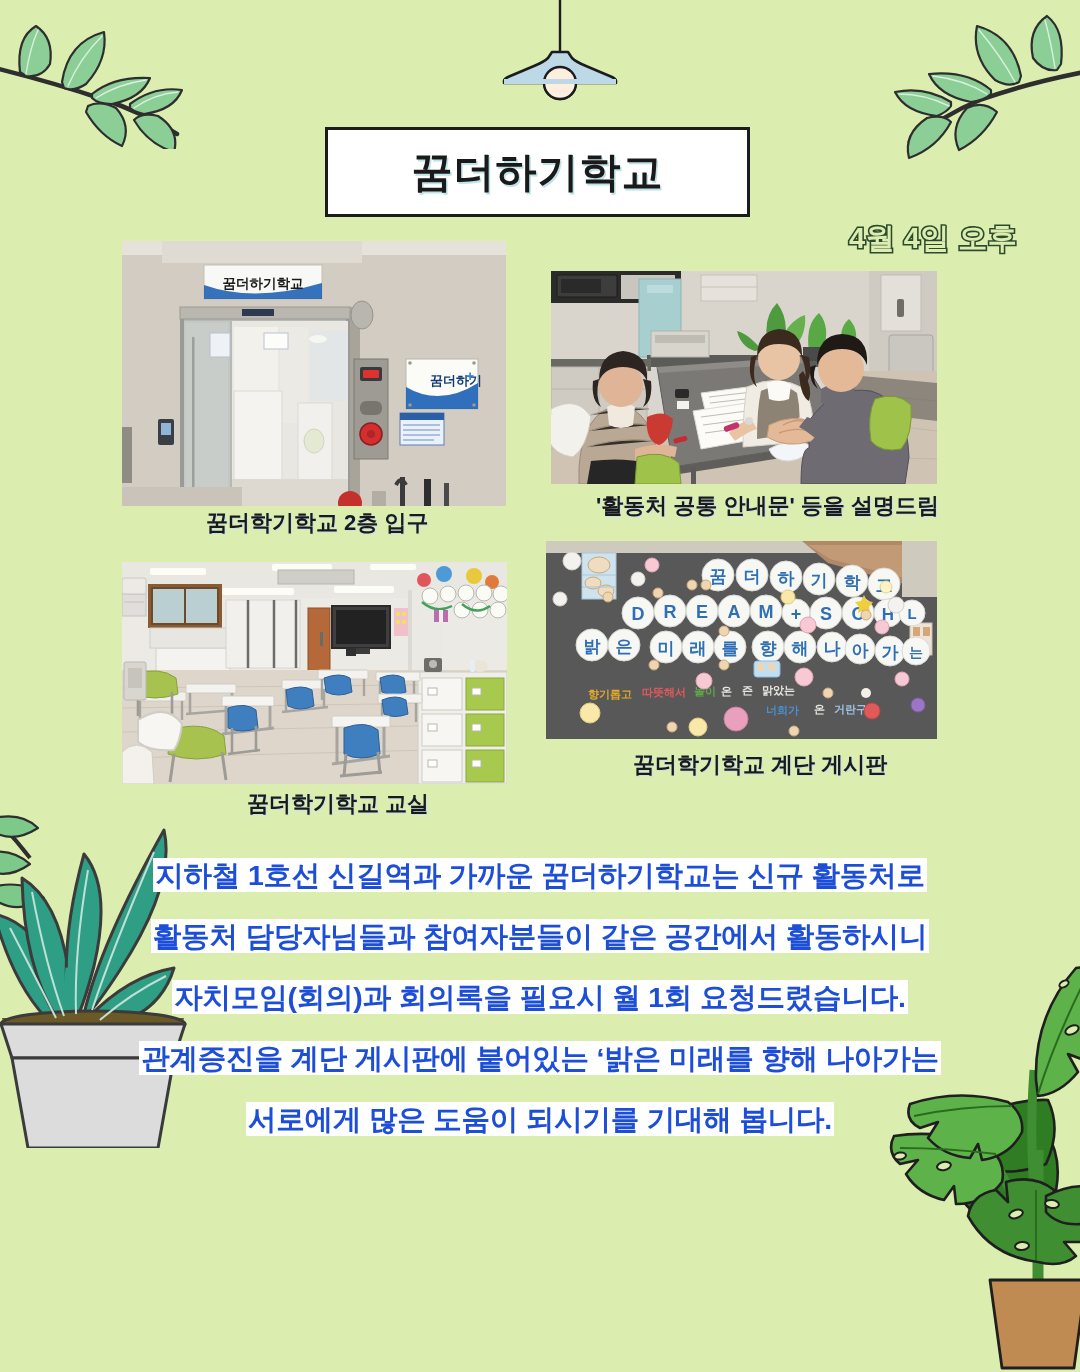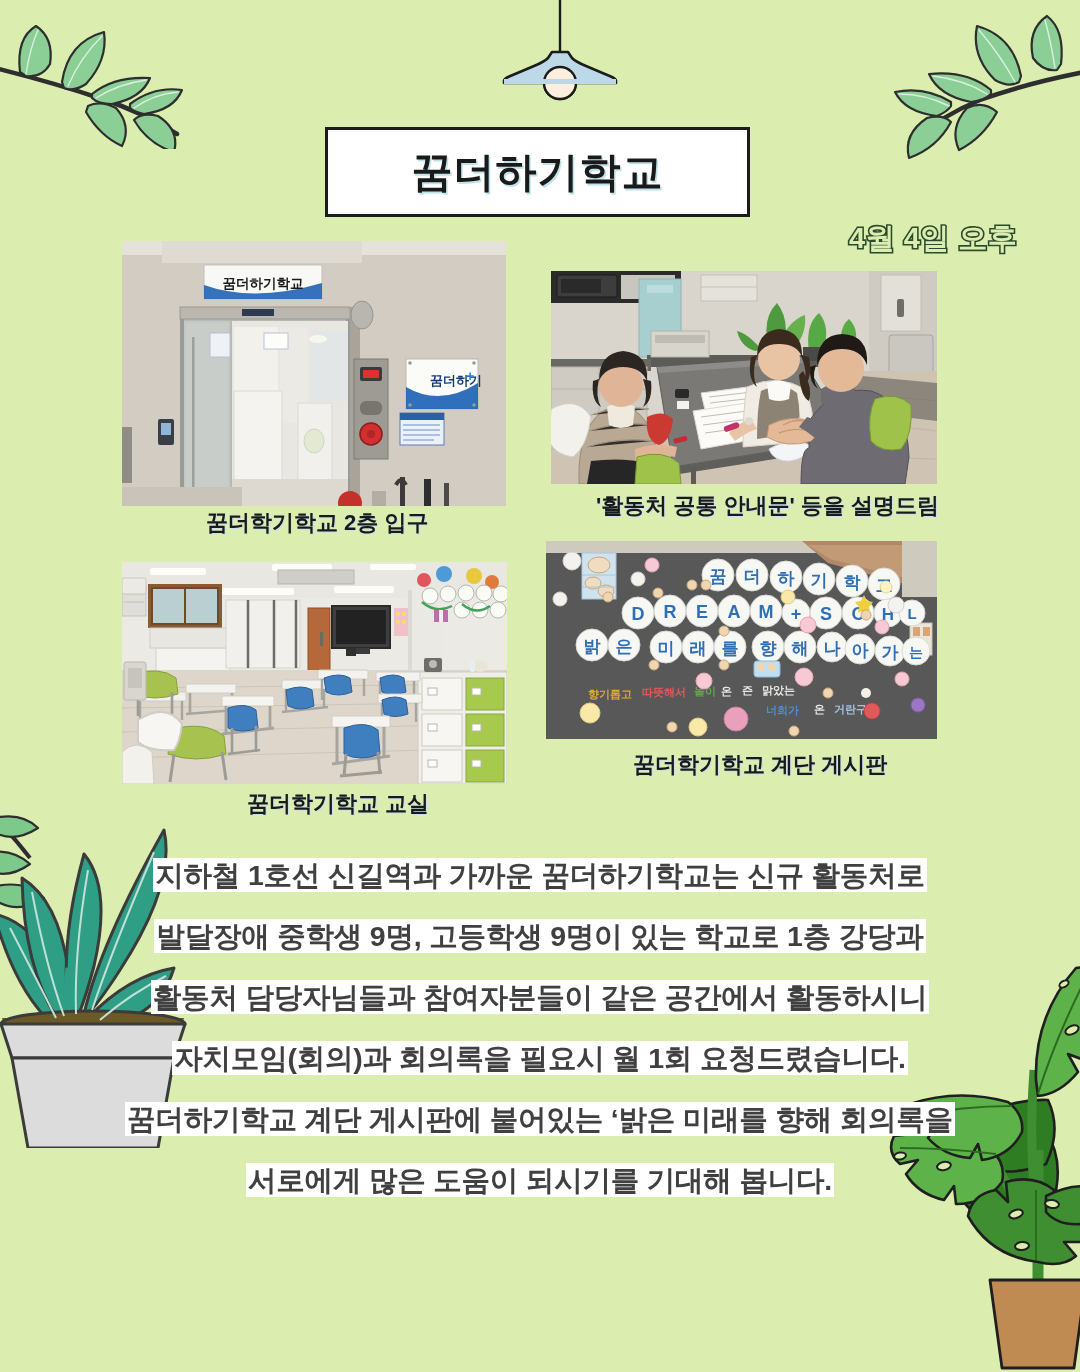--- a/index.html
+++ b/index.html
@@ -146,21 +146,21 @@
     z-index: 5;
     text-align: center;
   }
   .body-line {
     display: block;
     line-height: 54px;
     margin-bottom: 2px;
   }
   .body-line > span {
     background: #ffffff;
-    color: #404040;
+    color: #1d4ed8;
     font-size: 28.5px;
     font-weight: bold;
     letter-spacing: -0.2px;
     padding: 1px 2px;
     box-decoration-break: clone;
     -webkit-box-decoration-break: clone;
   }
 </style>
 </head>
 <body>
@@ -829,18 +829,17 @@
       <rect x="208" y="120" width="26" height="16" rx="3" fill="#bfe0f2" stroke="#8fbcd8"></rect>
       <circle cx="215" cy="126" r="4" fill="#f0d6b0"></circle>
       <circle cx="226" cy="126" r="4" fill="#f0d6b0"></circle>
     </g>
   </svg>
 </div>
 <div class="photo-caption" id="caption-board">꿈더학기학교 계단 게시판</div>
 
 <div id="body-text">
   <div class="body-line"><span>지하철 1호선 신길역과 가까운 꿈더하기학교는 신규 활동처로</span></div>
-  <div class="body-line"><span>발달장애 중학생 9명, 고등학생 9명이 있는 학교로 1층 강당과</span></div>
   <div class="body-line"><span>활동처 담당자님들과 참여자분들이 같은 공간에서 활동하시니</span></div>
   <div class="body-line"><span>자치모임(회의)과 회의록을 필요시 월 1회 요청드렸습니다.</span></div>
-  <div class="body-line"><span>꿈더하기학교 계단 게시판에 붙어있는 ‘밝은 미래를 향해 회의록을</span></div>
+  <div class="body-line"><span>관계증진을 계단 게시판에 붙어있는 ‘밝은 미래를 향해 나아가는</span></div>
   <div class="body-line"><span>서로에게 많은 도움이 되시기를 기대해 봅니다.</span></div>
 </div>
 
 </body></html>

